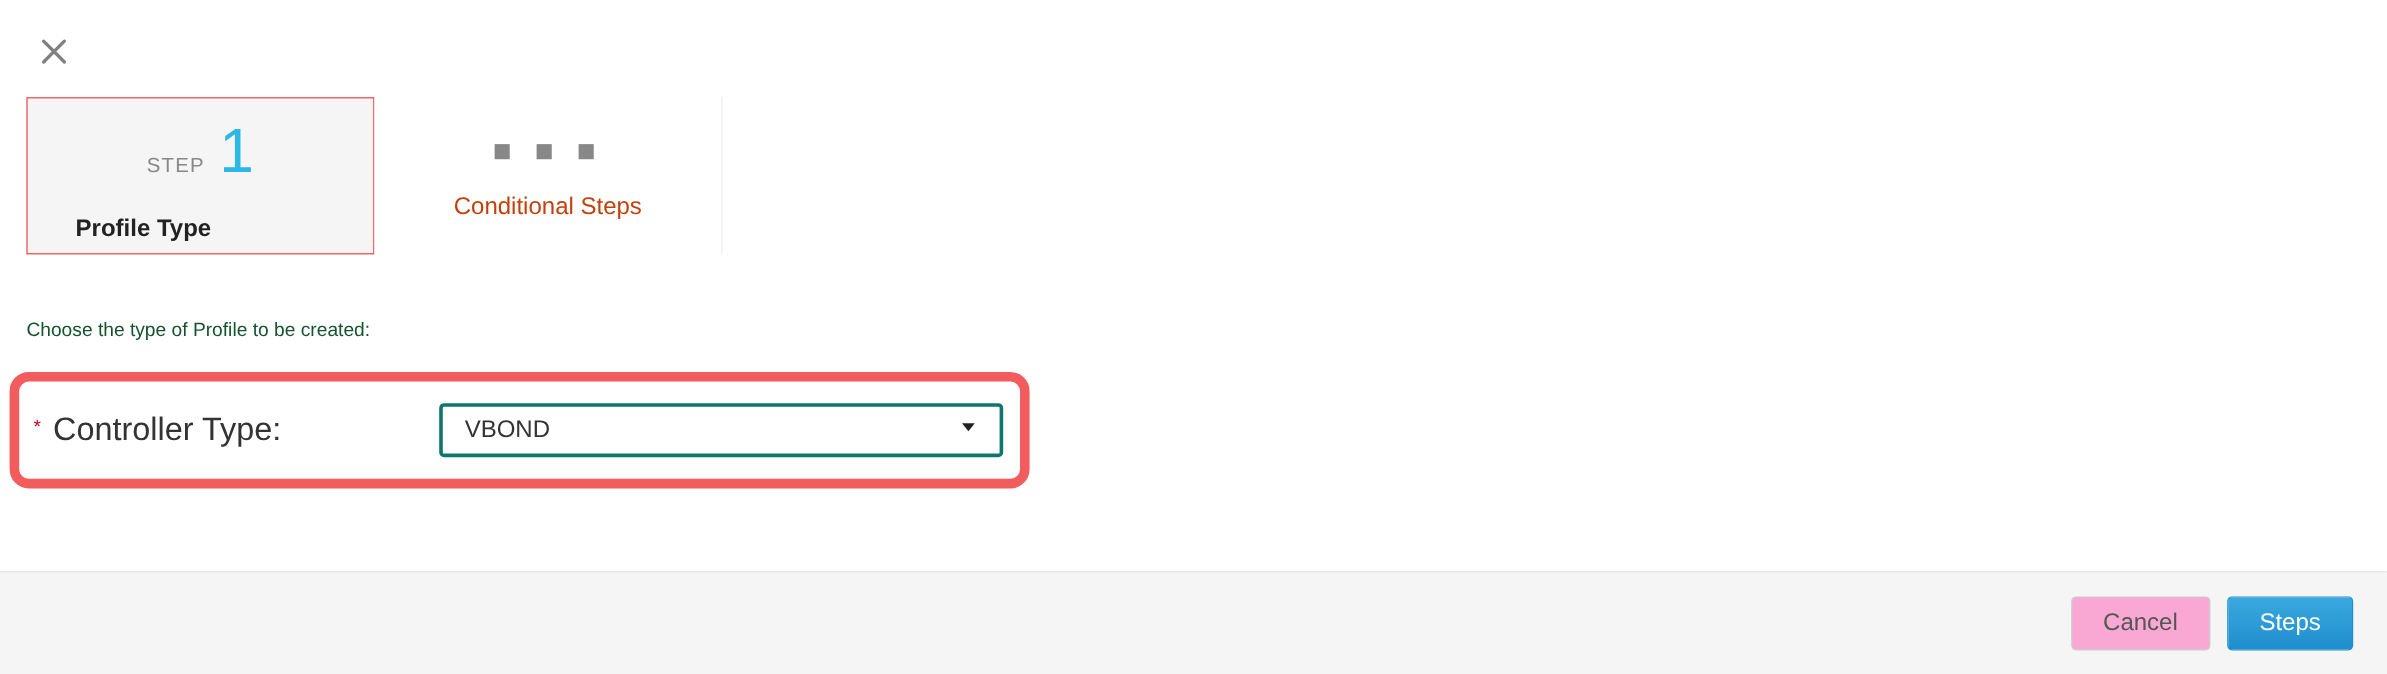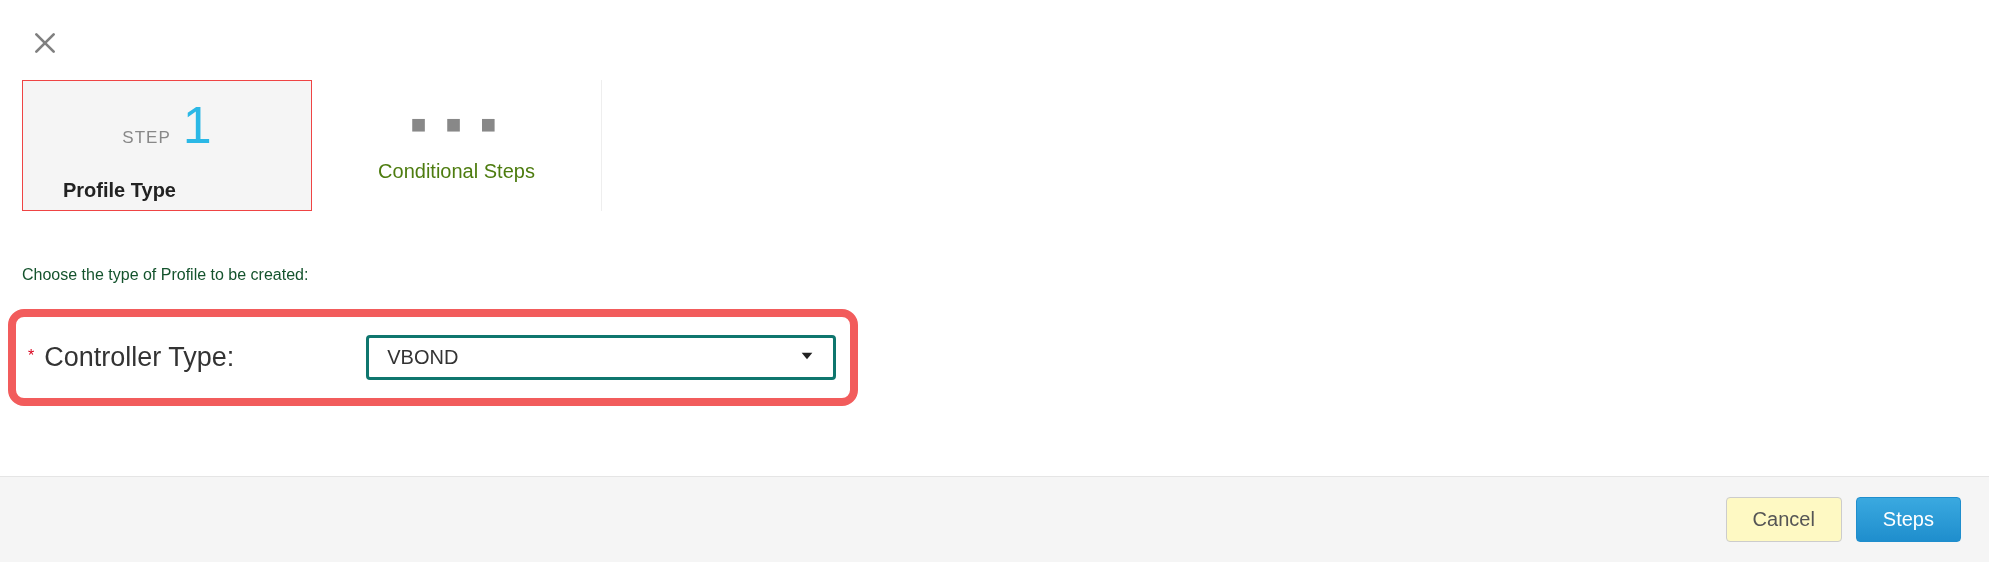--- a/index.html
+++ b/index.html
@@ -83,21 +83,21 @@
       letter-spacing: 6px;
       line-height: 52px;
       height: 52px;
       display:flex;
       align-items:center;
       justify-content:center;
     }
     .step-name-muted {
       font-size: 20px;
       font-weight: 400;
-      color: #4d7c0f;
+      color: #c2410c;
       margin-top: 10px;
     }
     .prompt {
       font-size: 16px;
       color: #14532d;
       padding: 55px 22px 25px 22px;
     }
     .highlight-wrap {
       border: 8px solid #f25c5c;
       border-radius: 16px;
@@ -151,21 +151,21 @@
       justify-content: flex-end;
       gap: 14px;
     }
     .btn {
       font-size: 20px;
       padding: 10px 26px;
       border-radius: 4px;
       cursor: pointer;
     }
     .btn-cancel {
-      background: #fef9c3;
+      background: #f9a8d4;
       color: #555;
       border: 1px solid #ccc;
     }
     .btn-next {
       background: #2a9fd6;
       background: linear-gradient(#3aa9e0,#1f8ecd);
       color: #fff;
       border: 1px solid #1f8ecd;
     }
   </style>

